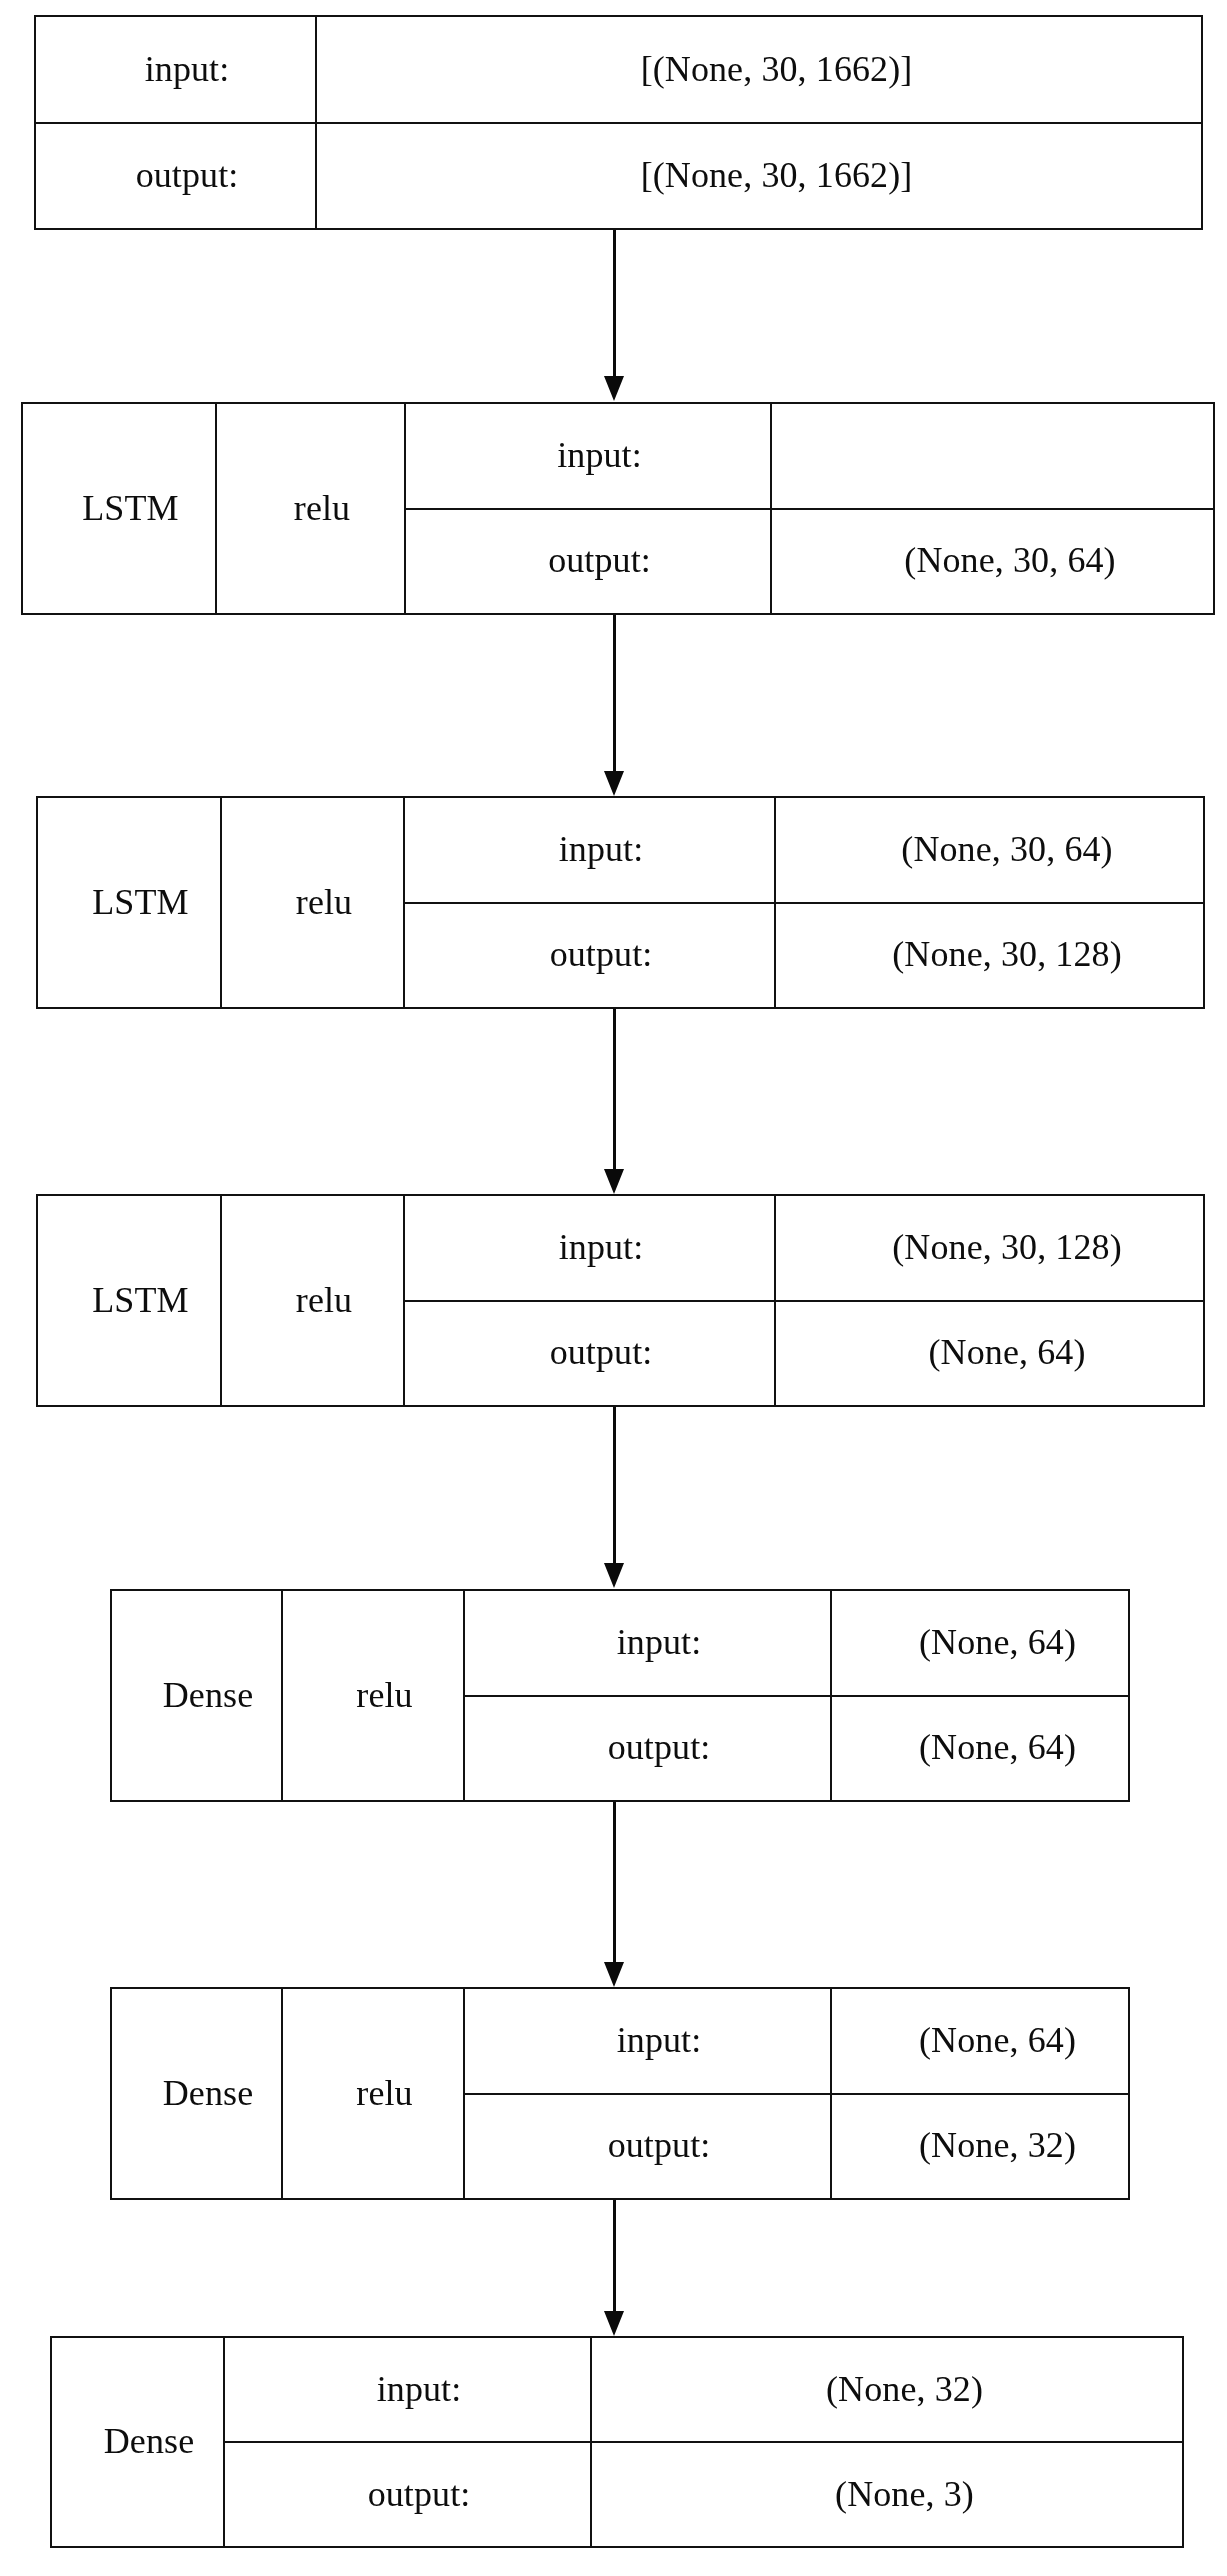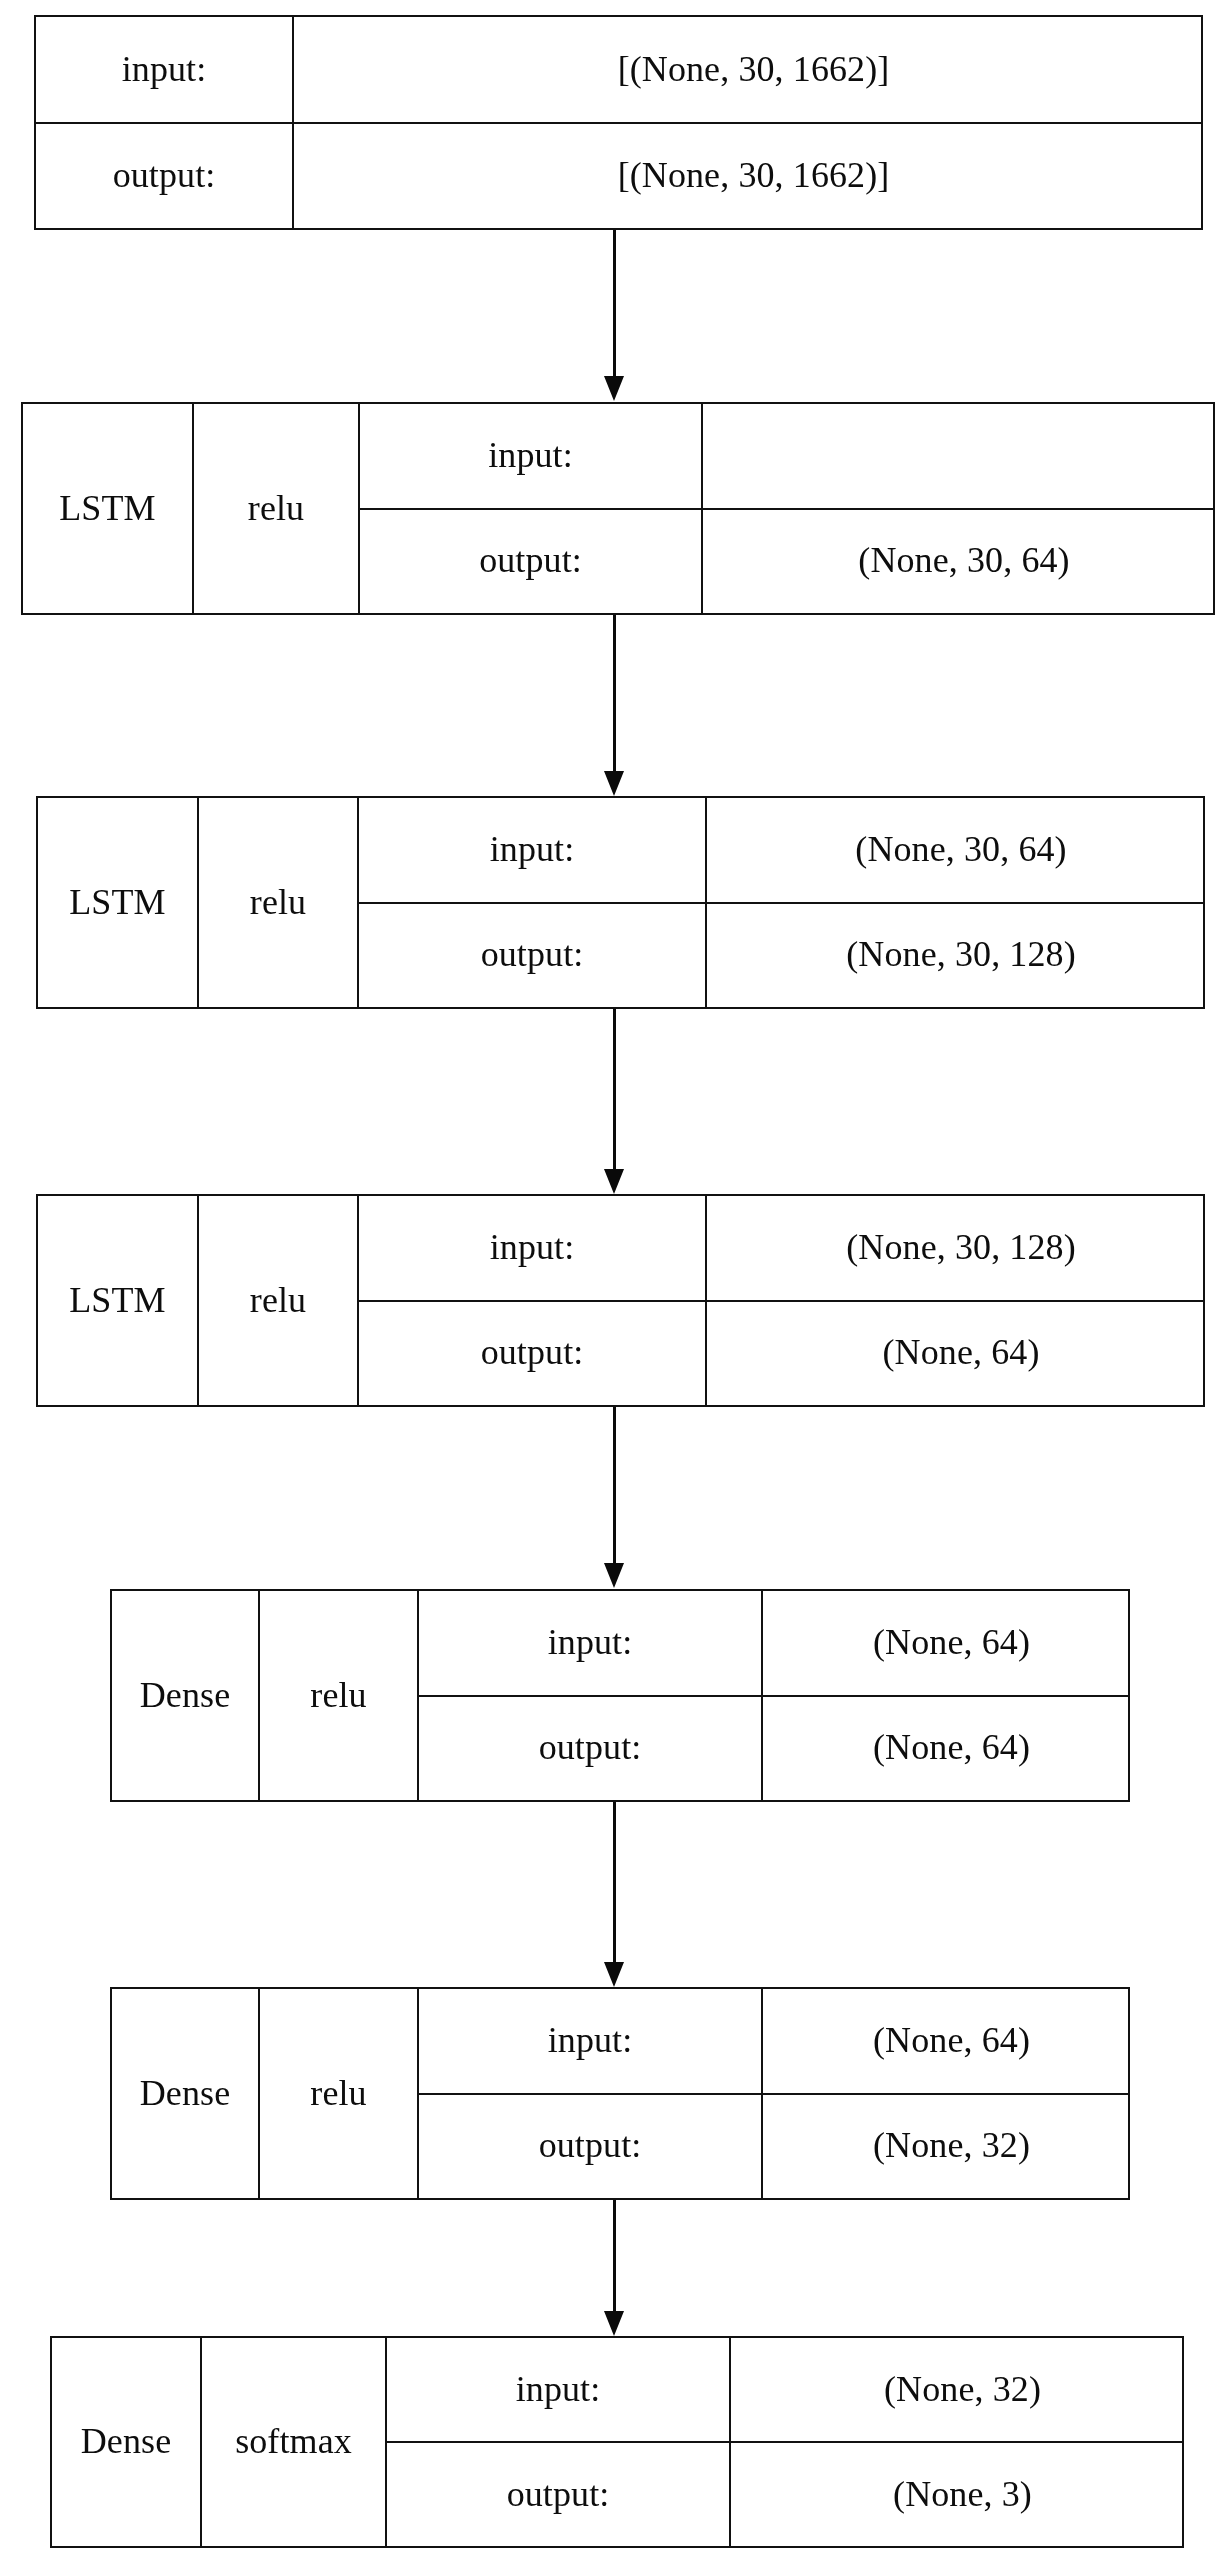--- a/index.html
+++ b/index.html
@@ -38,20 +38,21 @@
   .cell {
     box-sizing: border-box;
     display: flex;
     align-items: center;
     justify-content: center;
     color: #0d0d0d;
     font-size: 36px;
     line-height: 1.05;
     white-space: nowrap;
     letter-spacing: 0.1px;
+    margin-left: 23px;
   }
 
   
   .cell-name {
     border-right: 2.1px solid #111111;
   }
 
   
   .cell-act {
     border-right: 2.1px solid #111111;
@@ -219,21 +220,20 @@
     </div>
   </div>
 
   <div class="edge" style="left:613px; top:2200px; width:2.8px; height:136px;">
     <div class="edge-line" style="height:115px;"></div>
     <div class="edge-head" style="top:111px;"></div>
   </div>
 
   <div class="node" style="left:50px; top:2336px; width:1134px; height:212px;">
     <div class="cell cell-name" style="width:150px;">Dense</div>
-    <div class="cell cell-act" style="width:185px;">softmax</div>
     <div class="io-block">
       <div class="io-row row-top">
         <div class="cell cell-label" style="width:344px;">input:</div>
         <div class="cell cell-shape">(None, 32)</div>
       </div>
       <div class="io-row">
         <div class="cell cell-label" style="width:344px;">output:</div>
         <div class="cell cell-shape">(None, 3)</div>
       </div>
     </div>

